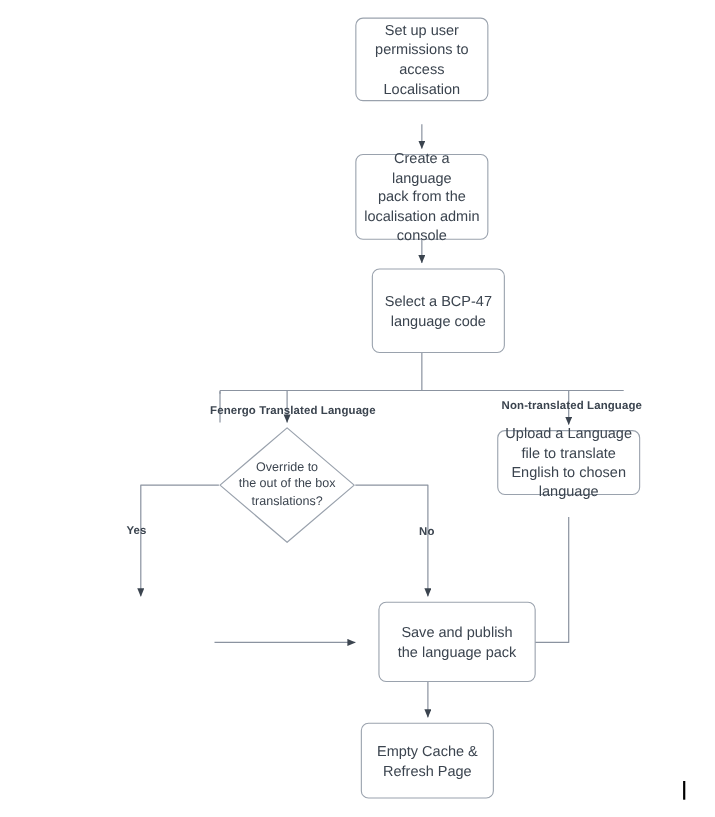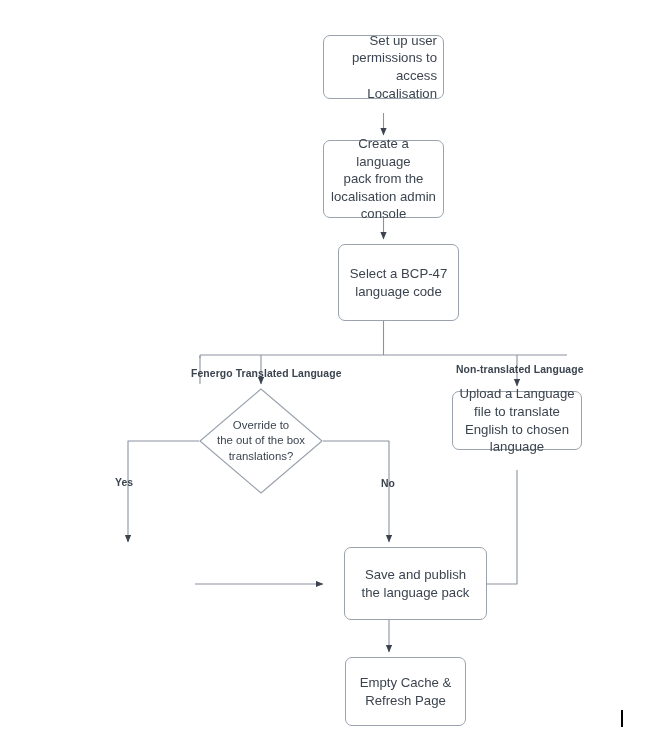--- a/index.html
+++ b/index.html
@@ -111,21 +111,21 @@
       <path d="M389,620 L389,652" marker-end="url(#arrow)"></path>
     </g>
   </svg>
 
   <svg class="edges" viewBox="0 0 650 743" width="650" height="743" aria-hidden="true">
     <g fill="none" stroke="#8b93a0" stroke-width="1.1">
       <path d="M200,355 L200,358 L261,358" stroke="none"></path>
     </g>
   </svg>
 
-  <div class="node" style="left:323px; top:35px; width:121px; height:64px;text-align:right;">
+  <div class="node" style="left:323px; top:16px; width:121px; height:76px;">
     <span>Set up user
 permissions to
 access Localisation</span>
   </div>
 
   <div class="node" style="left:323px; top:140px; width:121px; height:78px;">
     <span>Create a language
 pack from the
 localisation admin
 console</span>
@@ -151,21 +151,21 @@
 English to chosen
 language</span>
   </div>
 
 
   <div class="node" style="left:344px; top:547px; width:143px; height:73px;">
     <span>Save and publish
 the language pack</span>
   </div>
 
-  <div class="node" style="left:328px; top:657px; width:121px; height:69px;margin-left:17px;">
+  <div class="node" style="left:328px; top:657px; width:121px; height:69px;">
     <span>Empty Cache &amp;
 Refresh Page</span>
   </div>
 
   <div class="edge-label" style="left:191px; top:368px;">Fenergo Translated Language</div>
 
   <div class="edge-label" style="left:456px; top:364px;">Non-translated Language</div>
 
   <div class="edge-label" style="left:115px; top:477px;">Yes</div>
 

